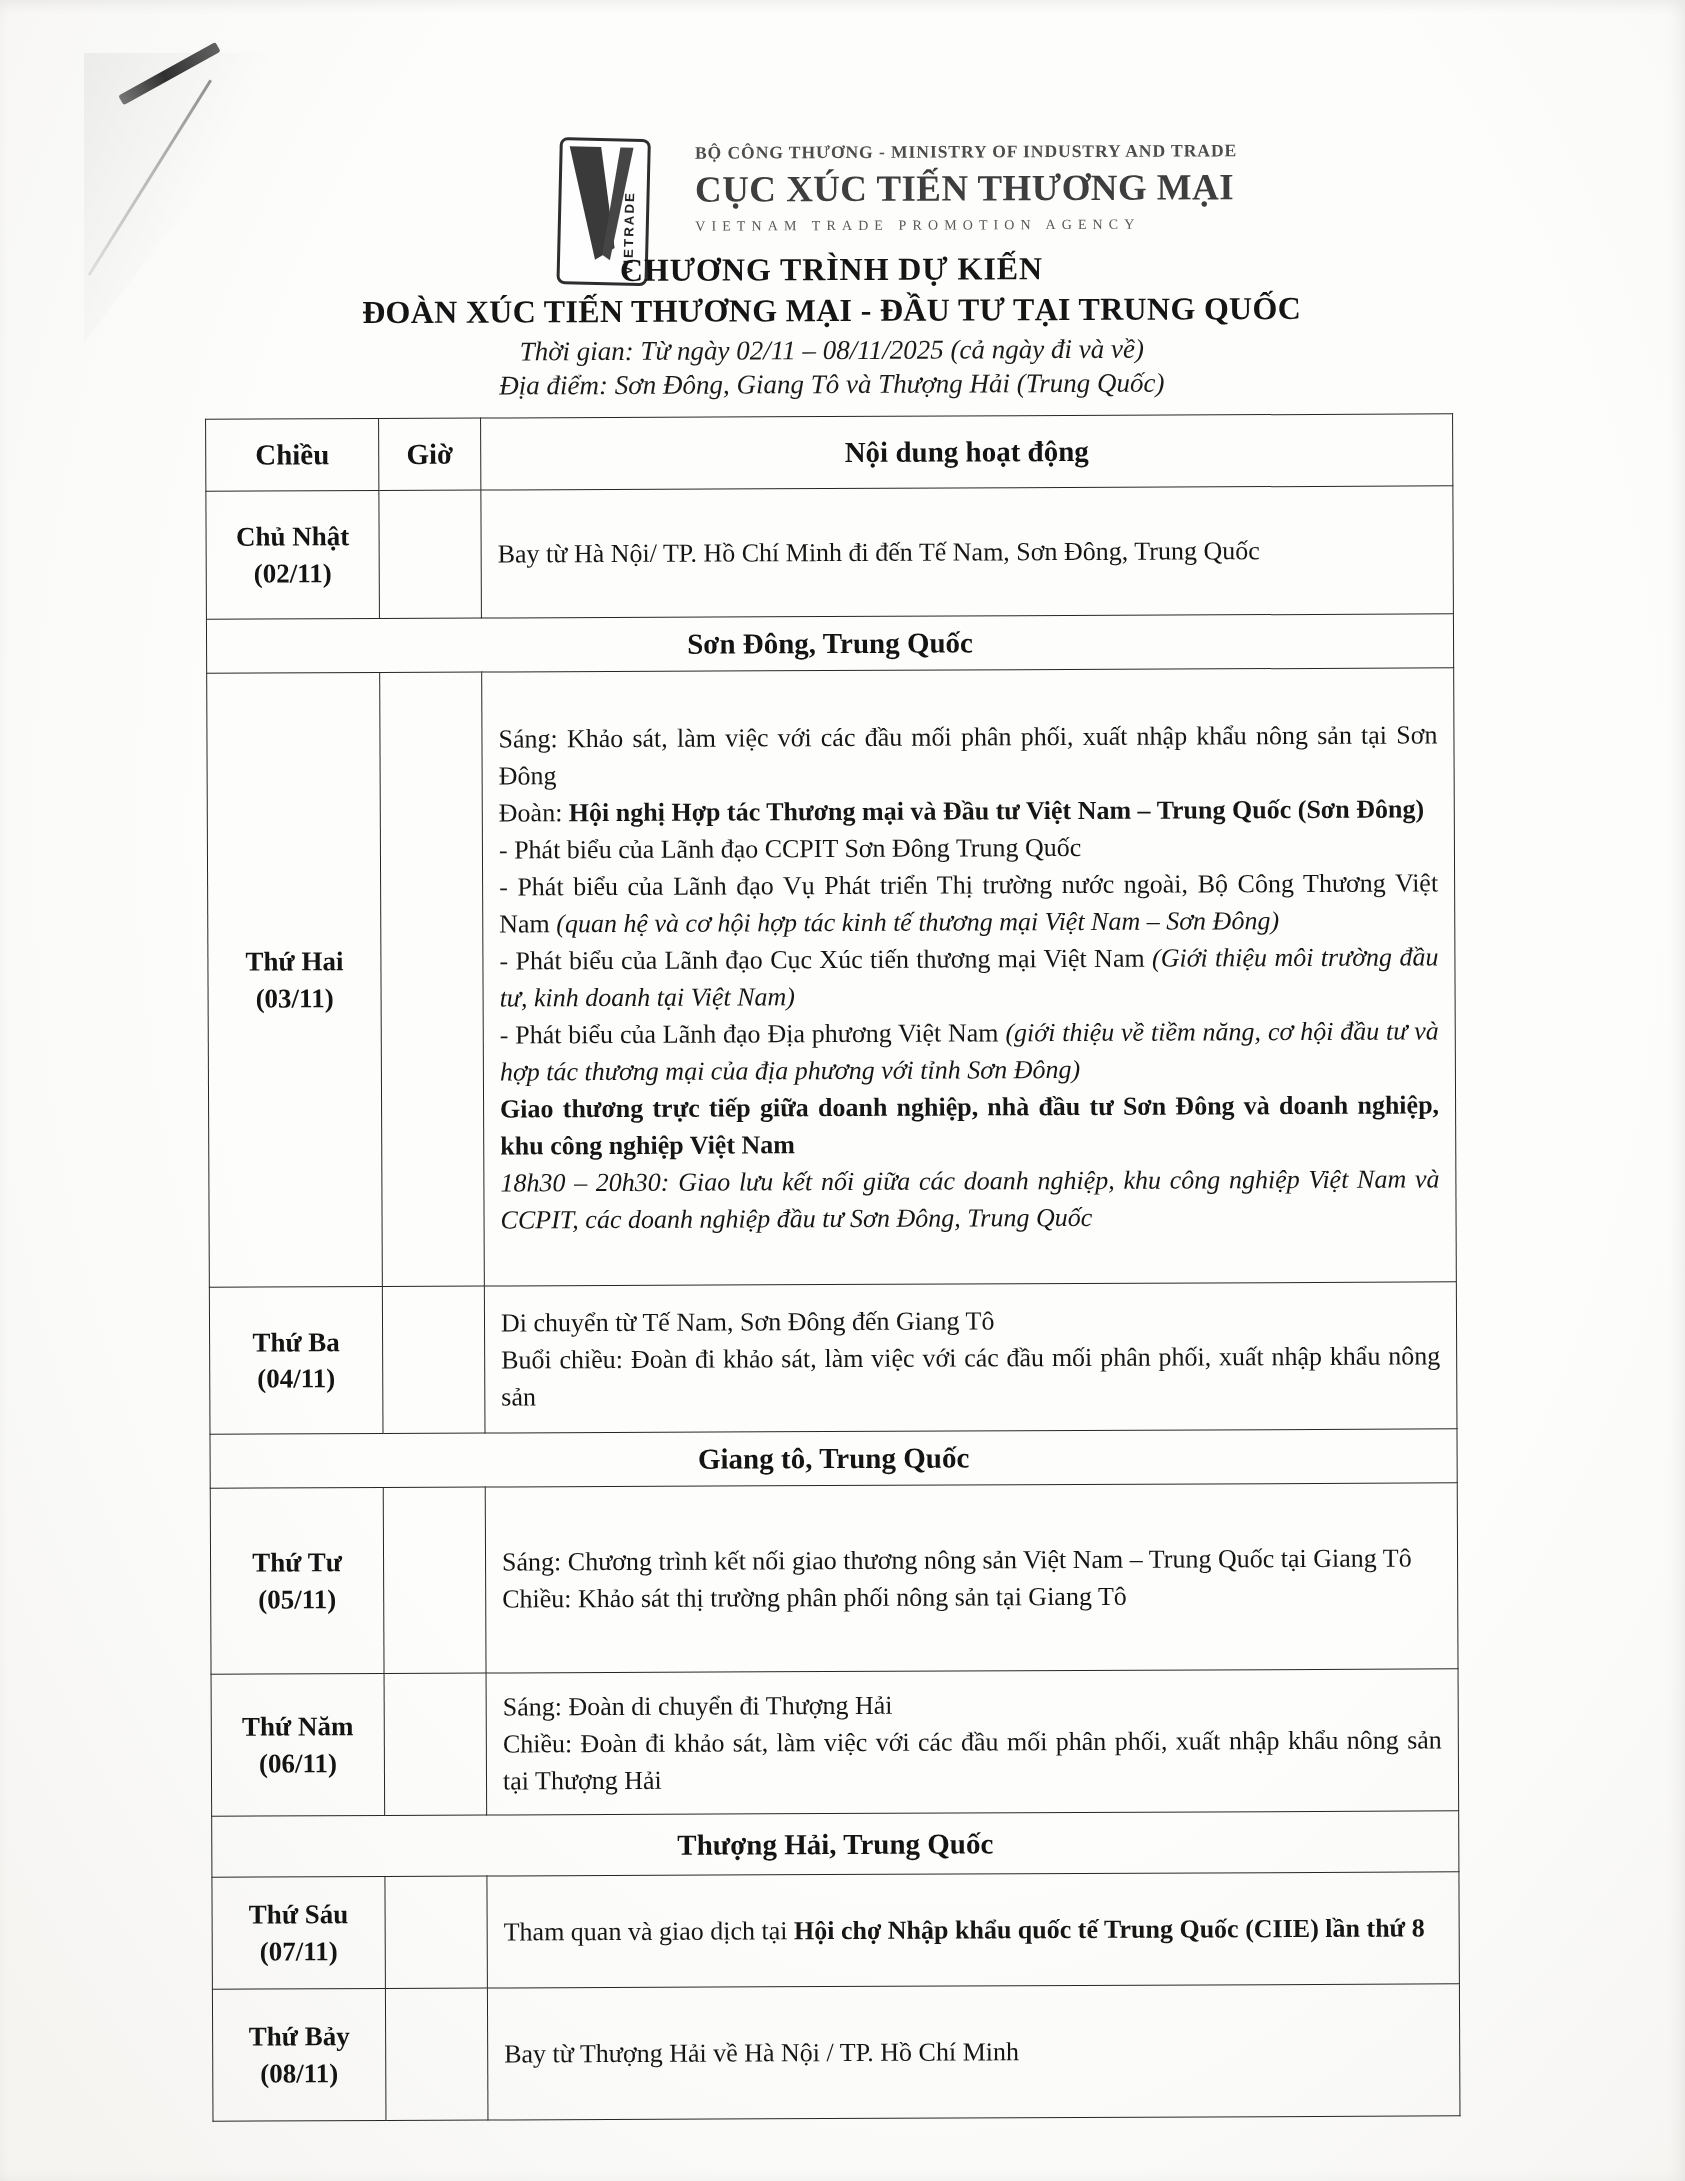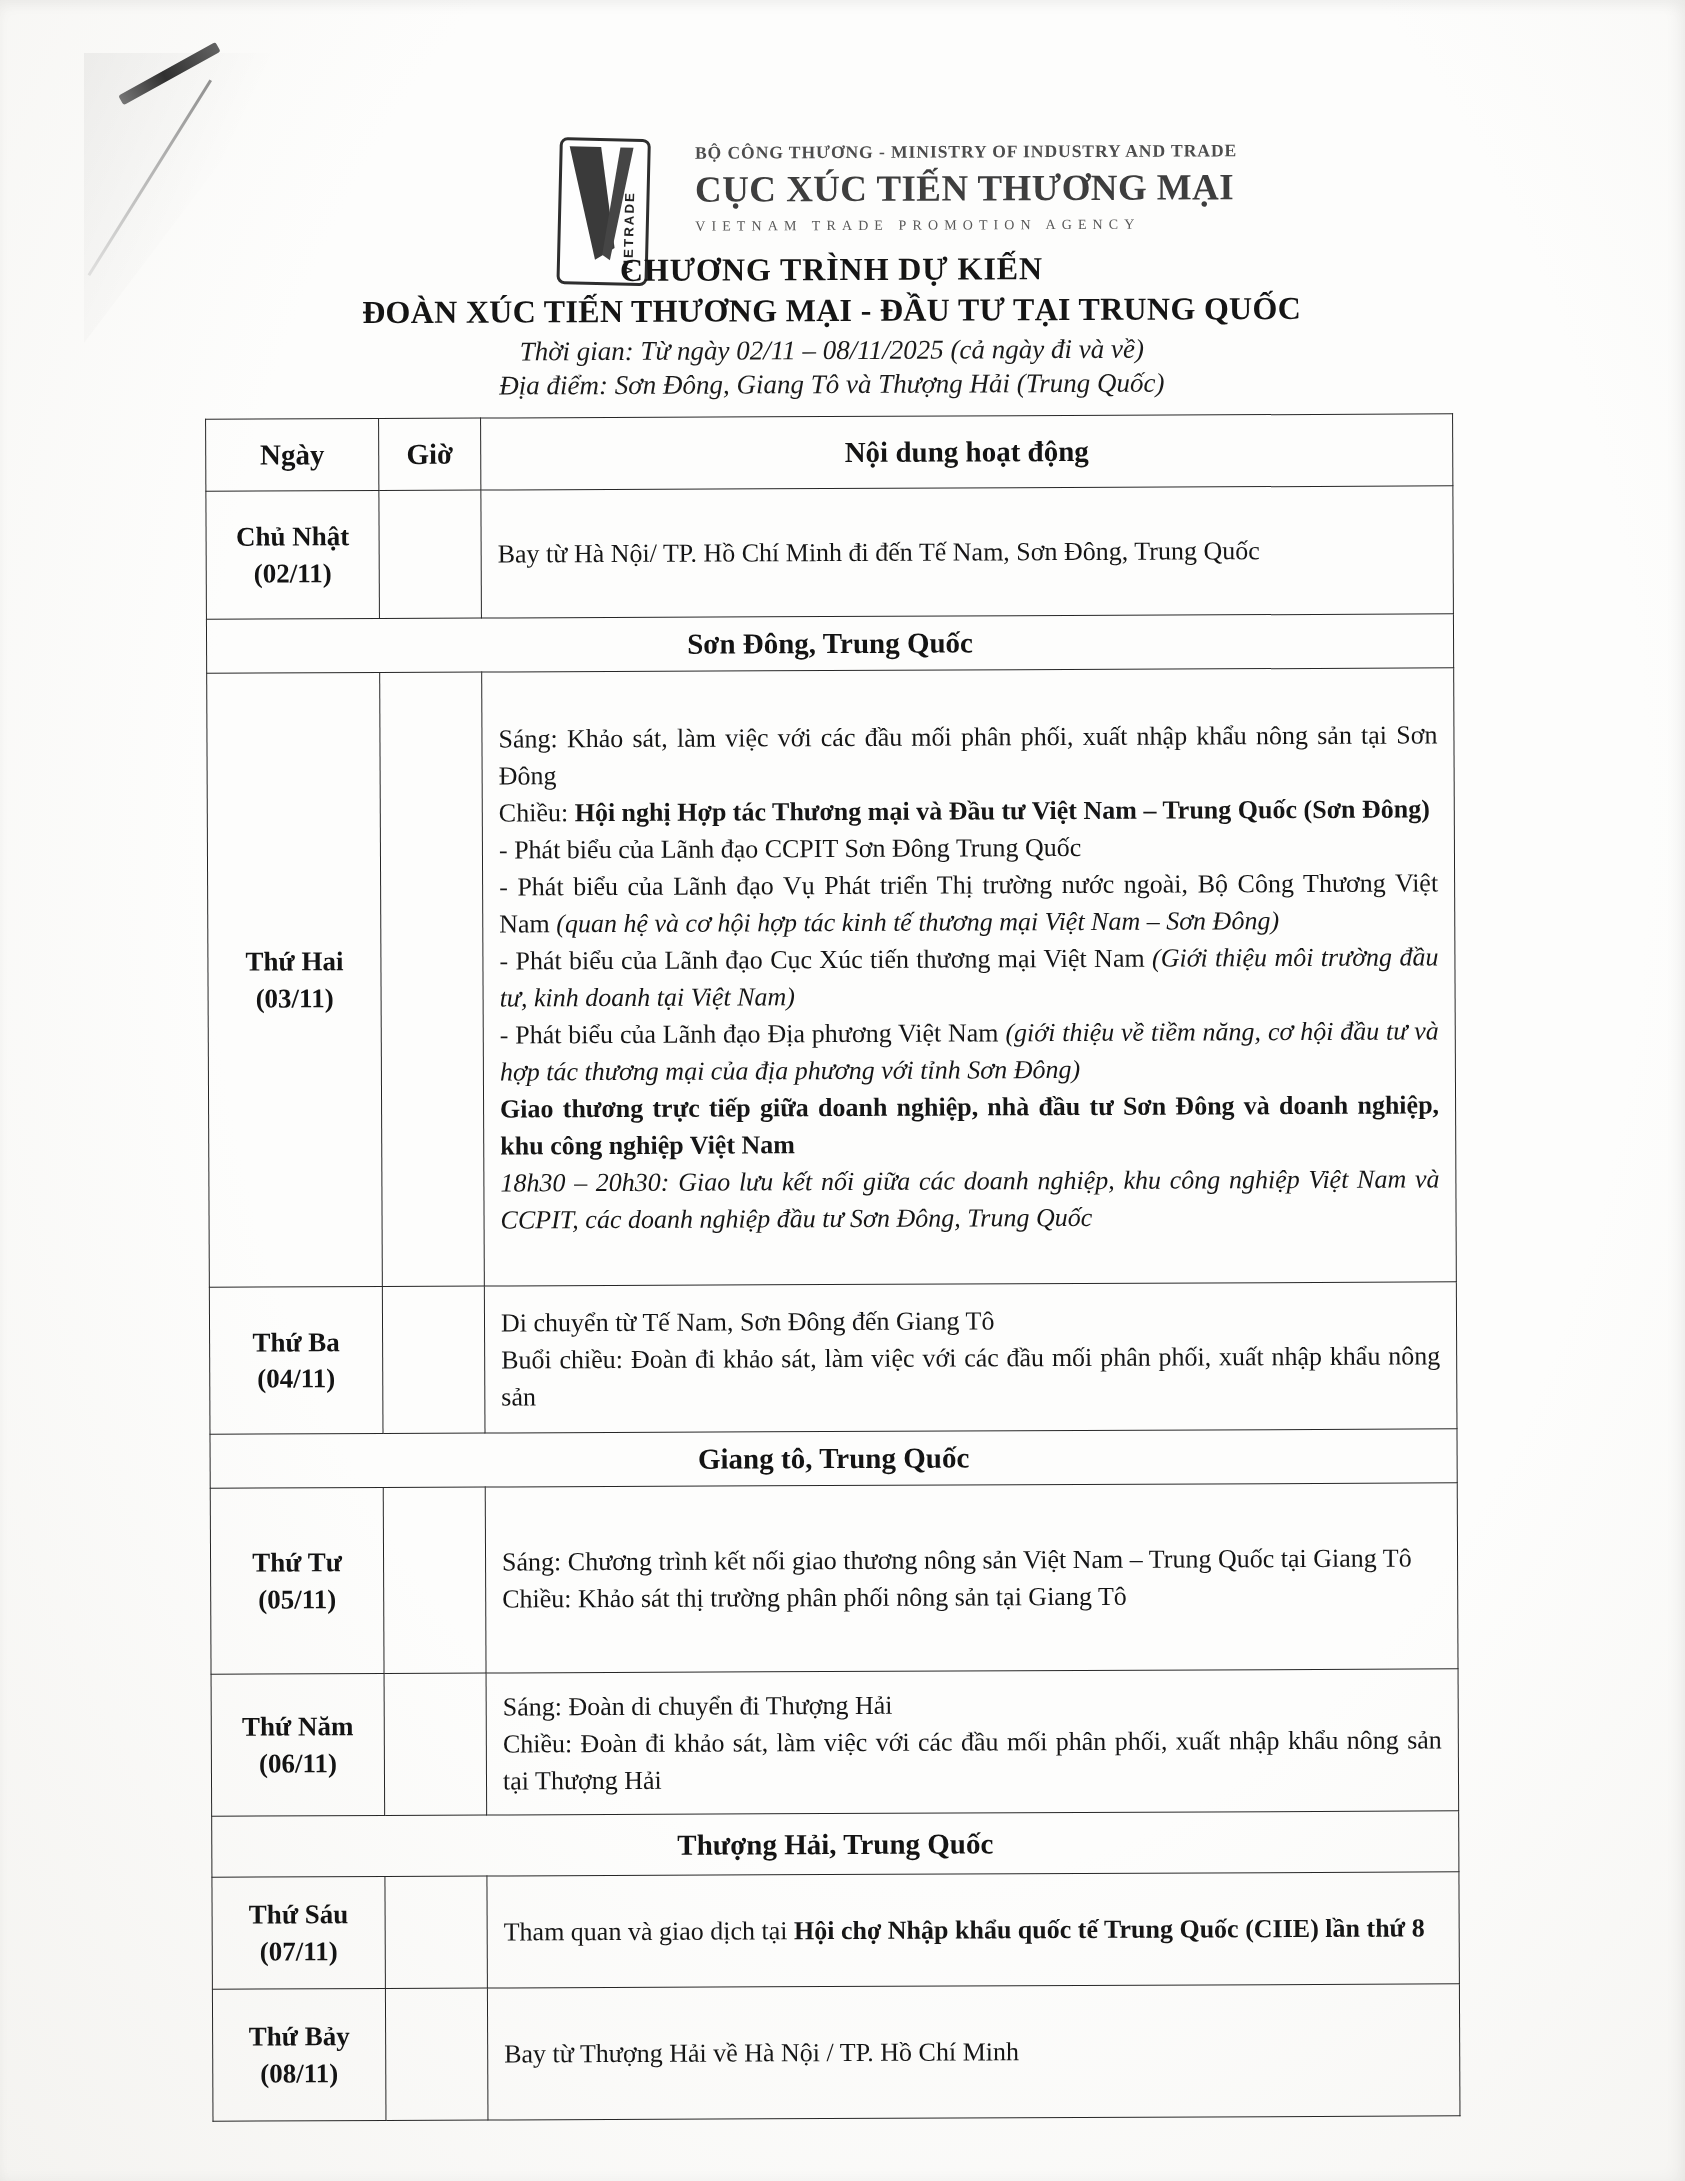--- a/index.html
+++ b/index.html
@@ -93,21 +93,21 @@
 
     <div class="table-wrap">
       <table class="schedule">
         <colgroup>
             <col style="width:173px">
             <col style="width:102px">
             <col>
           </colgroup>
         <thead>
           <tr>
-            <th>Ngày</th>
+            <th>Chiều</th>
             <th>Giờ</th>
             <th>Nội dung hoạt động</th>
           </tr>
         </thead>
         <tbody id="schedule-body">
             <tr class="day-row">
               <td class="day-cell">
                 <div>Chủ Nhật</div>
                 <div>(02/11)</div>
               </td>
@@ -120,21 +120,21 @@
               <td colspan="3">Sơn Đông, Trung Quốc</td>
             </tr>
             <tr class="day-row">
               <td class="day-cell">
                 <div>Thứ Hai</div>
                 <div>(03/11)</div>
               </td>
               <td class="time-cell"></td>
               <td class="content-cell">
                 <p><span>Sáng: Khảo sát, làm việc với các đầu mối phân phối, xuất nhập khẩu nông sản tại Sơn Đông</span></p>
-                <p><span>Chiều: </span><span class="b">Hội nghị Hợp tác Thương mại và Đầu tư Việt Nam – Trung Quốc (Sơn Đông)</span></p>
+                <p><span>Đoàn: </span><span class="b">Hội nghị Hợp tác Thương mại và Đầu tư Việt Nam – Trung Quốc (Sơn Đông)</span></p>
                 <p><span>- Phát biểu của Lãnh đạo CCPIT Sơn Đông Trung Quốc</span></p>
                 <p><span>- Phát biểu của Lãnh đạo Vụ Phát triển Thị trường nước ngoài, Bộ Công Thương Việt Nam </span><span class="i">(quan hệ và cơ hội hợp tác kinh tế thương mại Việt Nam – Sơn Đông)</span></p>
                 <p><span>- Phát biểu của Lãnh đạo Cục Xúc tiến thương mại Việt Nam </span><span class="i">(Giới thiệu môi trường đầu tư, kinh doanh tại Việt Nam)</span></p>
                 <p><span>- Phát biểu của Lãnh đạo Địa phương Việt Nam </span><span class="i">(giới thiệu về tiềm năng, cơ hội đầu tư và hợp tác thương mại của địa phương với tỉnh Sơn Đông)</span></p>
                 <p><span class="b">Giao thương trực tiếp giữa doanh nghiệp, nhà đầu tư Sơn Đông và doanh nghiệp, khu công nghiệp Việt Nam</span></p>
                 <p><span class="i">18h30 – 20h30: Giao lưu kết nối giữa các doanh nghiệp, khu công nghiệp Việt Nam và CCPIT, các doanh nghiệp đầu tư Sơn Đông, Trung Quốc</span></p>
               </td>
             </tr>
             <tr class="day-row">
               <td class="day-cell">

